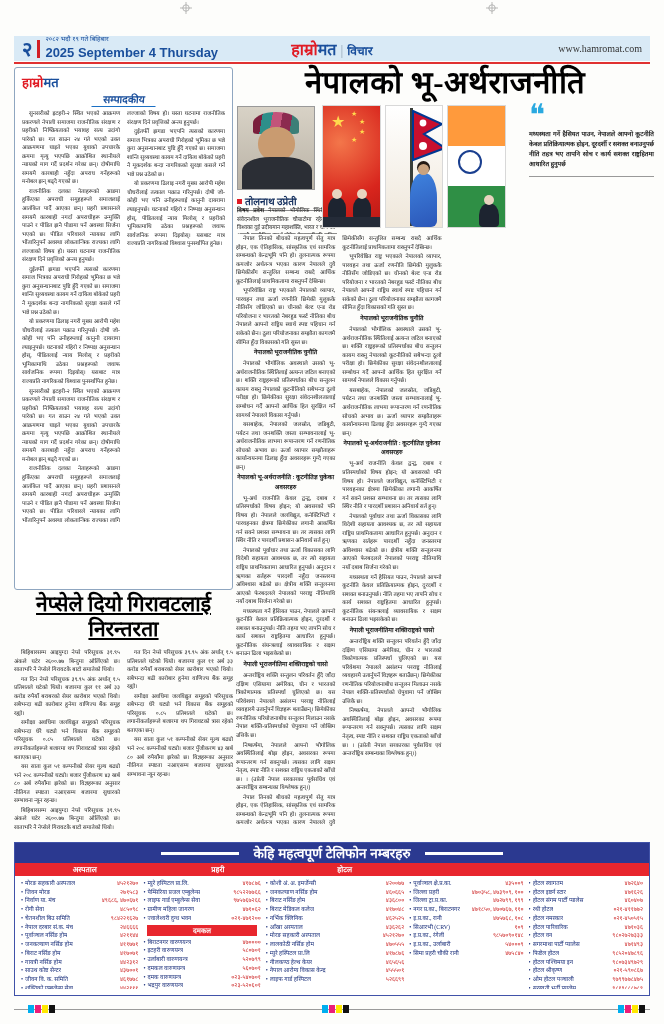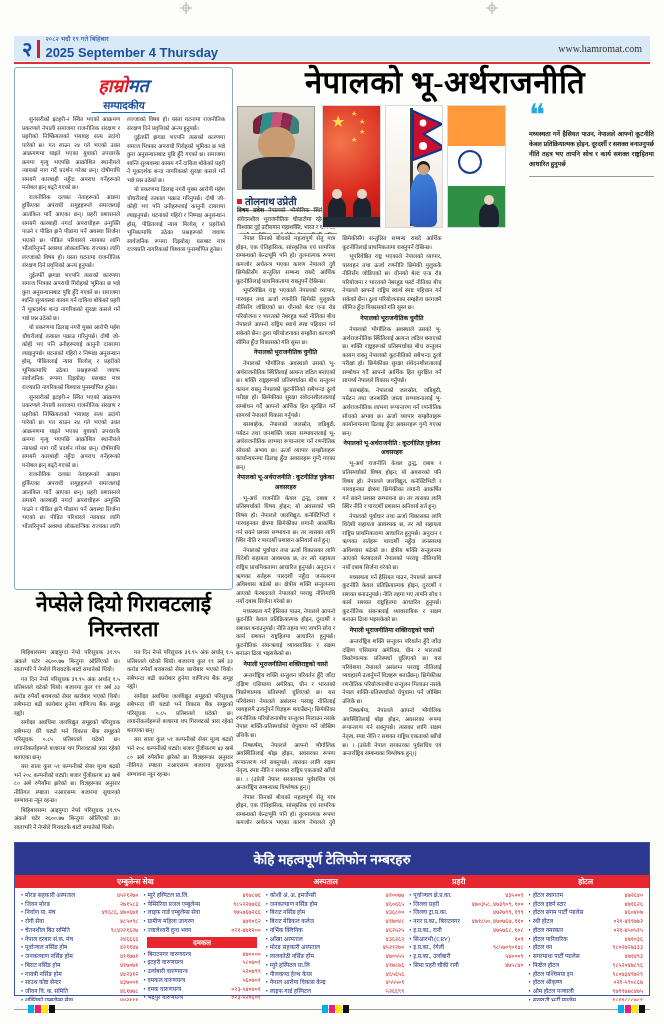--- a/index.html
+++ b/index.html
@@ -23,34 +23,34 @@
   .mast-red { color:#e01b24; font-weight:bold; font-size:16px; font-family:"Liberation Sans",sans-serif; }
   .mast-blue { color:#1a4f9c; font-weight:bold; font-size:16px; font-family:"Liberation Sans",sans-serif; }
   .mast-div { color:#9ab; font-size:14px; font-weight:normal; }
   .mast-sec { color:#1a4f9c; font-weight:bold; font-size:12px; font-family:"Liberation Sans",sans-serif; }
   .hdr-site { margin-left:auto; font-size:10px; color:#333; font-family:"Liberation Serif",serif; }
   .hdr-rule { position:absolute; left:14px; top:62px; width:636px; height:2px; background:#e03131; }
 
   
   .edit-box { position:absolute; left:14px; top:67px; width:219px; height:523px;
               border:1px solid #8fa6c0; border-radius:3px; padding:5px 7px; background:#fff; }
-  .edit-logo { text-align:center; font-family:"Liberation Sans",sans-serif; font-weight:bold; font-size:18px;font-style:italic; }
+  .edit-logo { font-family:"Liberation Sans",sans-serif; font-weight:bold; font-size:13px; }
   .edit-logo .r { color:#e01b24; } .edit-logo .b { color:#1a4f9c; }
   .edit-label { text-align:center; margin:1px auto 2px; width:64px; color:#1a4f9c; font-weight:bold;
                 font-size:10.5px; border-bottom:1.5px solid #1a6fc4; transform:skewX(-4deg); }
   .edit-head { text-align:center; color:#17408c; font-weight:bold; font-size:17.5px; line-height:1.25;
                margin:3px 0 6px; }
   .small-body { font-size:5.7px; line-height:1.5; text-align:justify; color:#222; overflow:hidden;
                 column-count:2; column-gap:7px; column-fill:auto; }
   .small-body p { text-indent:7px; margin-bottom:1px; }
   .edit-body { height:424px; }
 
   
   .nepse-head { position:absolute; left:14px; top:592px; width:219px; text-align:center;
-                font-weight:bold; font-size:21px; line-height:1.2; color:#000; }
+                font-weight:bold; font-size:21px; line-height:1.2; color:#000;text-decoration:underline; }
   .nepse-body { position:absolute; left:14px; top:648px; width:219px; height:186px; }
 
   
   .main-head { position:absolute; left:236px; top:60px; width:418px; text-align:center;
                font-weight:bold; font-size:31px; color:#000; letter-spacing:.5px; }
   .photo { position:absolute; left:237px; top:106px; width:78px; height:84px; border:1px solid #999;
            background:linear-gradient(#d8d2c6,#b9b2a5); overflow:hidden; }
   .topi { position:absolute; left:15px; top:5px; width:46px; height:22px; border-radius:50% 50% 10% 10%;
           background:linear-gradient(100deg,#7a1f3d 0 20%,#2e8f8a 20% 40%,#c2547a 40% 60%,#8c2a4f 60% 80%,#3b7f77 80%); }
   .face { position:absolute; left:20px; top:20px; width:37px; height:34px; border-radius:48%; background:#c99b70; }
@@ -91,21 +91,21 @@
   
   .art-cols { position:absolute; left:236px; top:234px; width:418px; height:602px;
               column-count:4; column-gap:7px; column-fill:auto; overflow:hidden;
               font-size:5.7px; line-height:1.5; text-align:justify; }
   .art-cols p { text-indent:7px; margin-bottom:1px; }
   .art-cols h4 { font-size:6.1px; text-align:center; margin:2px 0; }
 
   
   .phone { position:absolute; left:14px; top:842px; width:636px; height:154px;
            border:1.5px solid #4052a8; background:#fff; }
-  .ph-banner { height:32px; background:#2b3990; display:flex; align-items:center; justify-content:center; gap:14px;flex-direction:column; }
+  .ph-banner { height:20px; background:#2b3990; display:flex; align-items:center; justify-content:center; gap:14px; }
   .ph-banner .dash { width:78px; height:3px; background:#fff; }
   .ph-title { color:#fff; font-weight:bold; font-size:13.5px; font-family:"Liberation Sans",sans-serif; }
   .ph-heads { height:13px; background:#e8262d; display:flex; }
   .ph-heads div { color:#fff; font-weight:bold; font-size:7.5px; text-align:center; line-height:13px;
                   font-family:"Liberation Sans",sans-serif; }
   .ph-body { display:flex; gap:5px; padding:3px 6px 2px; }
   .ph-col { overflow:hidden; height:110px; }
   .entry { display:flex; align-items:baseline; font-size:5.9px; line-height:1.48; }
   .entry .b { color:#1a2f7a; margin-right:2px; }
   .entry .n { color:#1a2f7a; white-space:nowrap; overflow:hidden; }
@@ -126,20 +126,25 @@
     <line x1="6" y1="0" x2="6" y2="12" stroke="#8a8a8a" stroke-width="0.8"></line>
     <line x1="0" y1="6" x2="12" y2="6" stroke="#8a8a8a" stroke-width="0.8"></line>
   </svg>
 
 <div class="hdr">
   <span class="pgnum">२</span>
   <span class="hdr-bar"></span>
   <span class="hdr-date">
     <span>२०८२ भदौ १९ गते बिहिबार</span><br>
     <span class="en">2025 September 4 Thursday</span>
+  </span>
+  <span class="masthead">
+    <span class="mast-red">हाम्रो</span><span class="mast-blue">मत</span>
+    <span class="mast-div">|</span>
+    <span class="mast-sec">विचार</span>
   </span>
   <span class="hdr-site">www.hamromat.com</span>
 </div>
 <div class="hdr-rule"></div>
 
 <div class="edit-box">
   <div class="edit-logo"><span class="r">हाम्रो</span><span class="b">मत</span></div>
   <div class="edit-label">सम्पादकीय</div>
   <div class="small-body edit-body" id="editorial-body">
       <p>सुनसरीको इटहरी-२ स्थित भएको आक्रमण प्रकरणले नेपाली समाजमा राजनीतिक संरक्षण र प्रहरीको निष्क्रियताको भयावह सत्य उदांगो पारेको छ। गत साउन २४ गते भएको उक्त आक्रमणमा घाइते भएका युवाको उपचारकै क्रममा मृत्यु भएपछि आक्रोशित स्थानीयले न्यायको माग गर्दै प्रदर्शन गरेका छन्। दोषीमाथि समयमै कारबाही नहुँदा अपराध गर्नेहरूको मनोबल झन् बढ्दै गएको छ।</p>
@@ -248,21 +253,20 @@
     <p>निष्कर्षमा, नेपालले आफ्नो भौगोलिक अवस्थितिलाई बोझ होइन, अवसरका रूपमा रूपान्तरण गर्न सक्नुपर्छ। त्यसका लागि सक्षम नेतृत्व, स्पष्ट नीति र सशक्त राष्ट्रिय एकताको खाँचो छ। । (उप्रेती नेपाल सरकारका पूर्वसचिव एवं अन्तर्राष्ट्रिय सम्बन्धका विश्लेषक हुन्।)</p>
   </div>
 
 <div class="phone">
   <div class="ph-banner">
     <span class="dash"></span>
     <span class="ph-title">केहि महत्वपूर्ण टेलिफोन नम्बरहरु</span>
     <span class="dash"></span>
   </div>
   <div class="ph-heads">
-    <div style="width:38%">एम्बुलेन्स सेवा</div>
     <div style="width:22%">अस्पताल</div>
     <div style="width:20%">प्रहरी</div>
     <div style="width:20%">होटल</div>
   </div>
   <div class="ph-body">
     <div class="ph-col" style="width:19.5%">
         <div class="entry">
           <span class="b">•</span>
           <span class="n">मोरङ सहकारी अस्पताल</span>
           <span class="v">४५२१२७०</span>

